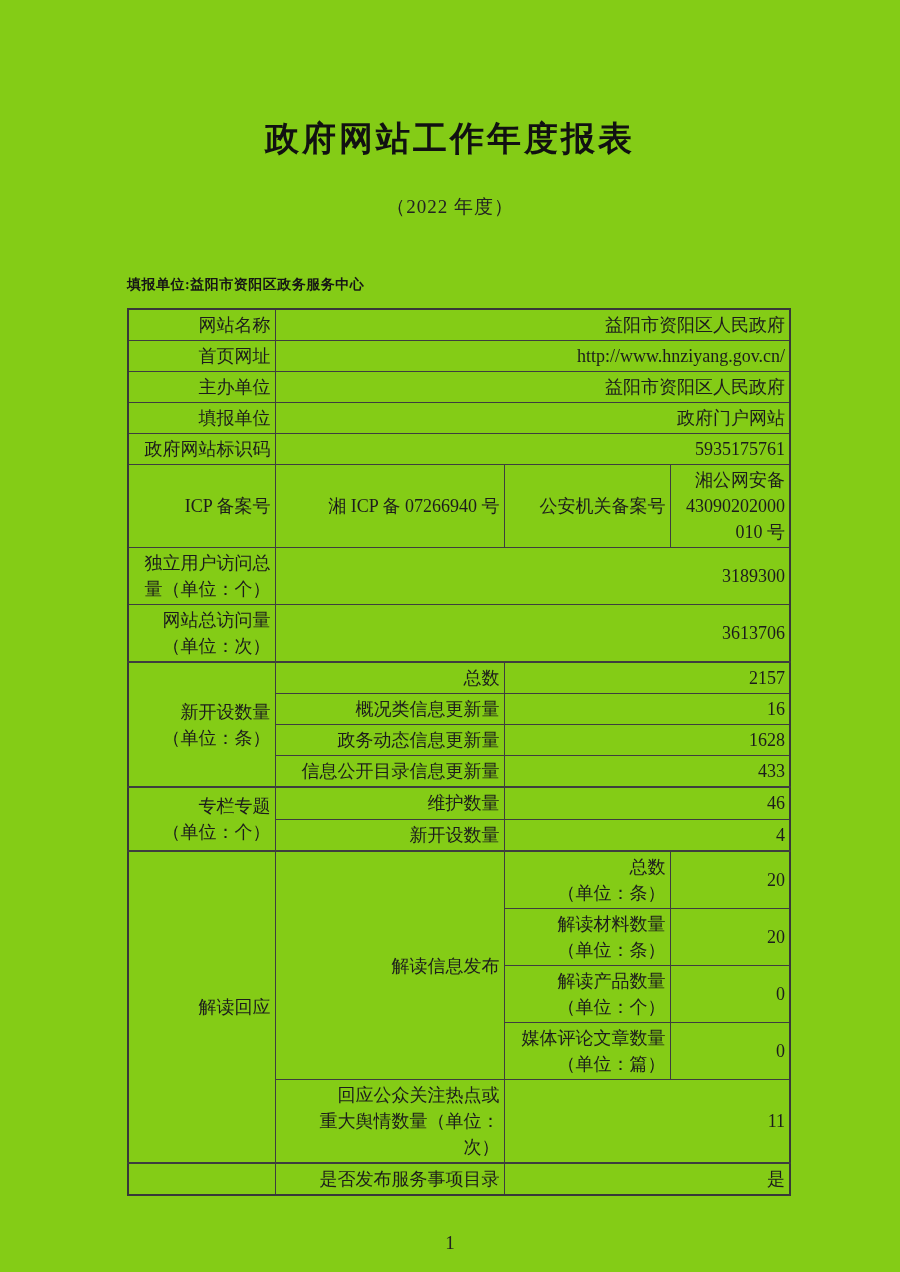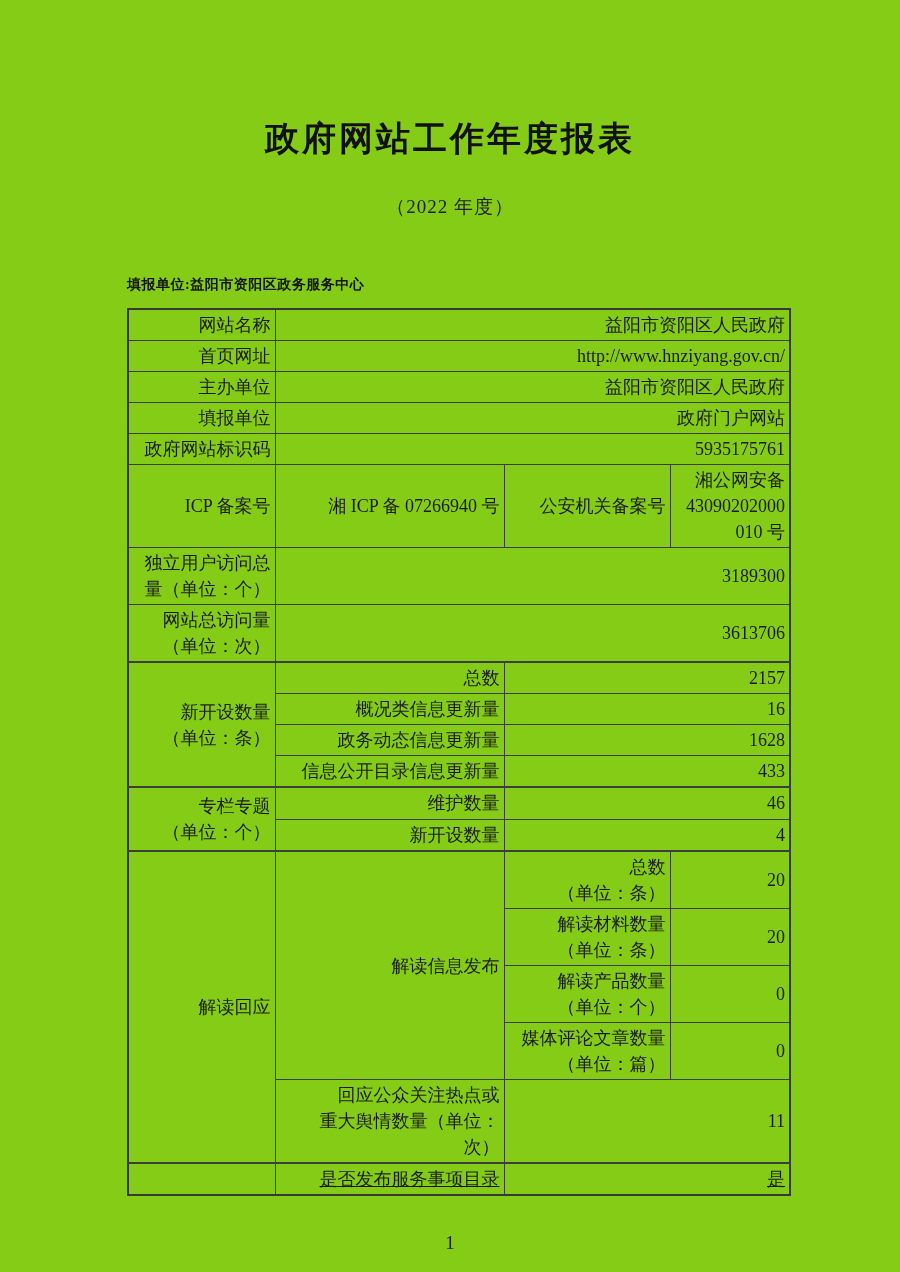--- a/index.html
+++ b/index.html
@@ -63,21 +63,21 @@
     overflow: hidden;
   }
   tr.h31 { height: 31px; }
   tr.h80 { height: 80px; }
   tr.h57 { height: 57px; }
   tr.h56 { height: 56px; }
   tr.h29 { height: 29px; }
   tr.h32 { height: 32px; }
   tr.h50 { height: 50px; }
   tr.h79 { height: 79px; margin-left: 24px; }
-  tr.h36 { height: 31px; text-decoration: underline; }
+  tr.h36 { height: 31px; }
   tr.sep td { border-top-width: 2px; }
   .page-number {
     margin-top: 36px;
     text-align: center;
     font-size: 19px;
     color: #222222;
   }
 </style>
 </head>
 <body>

